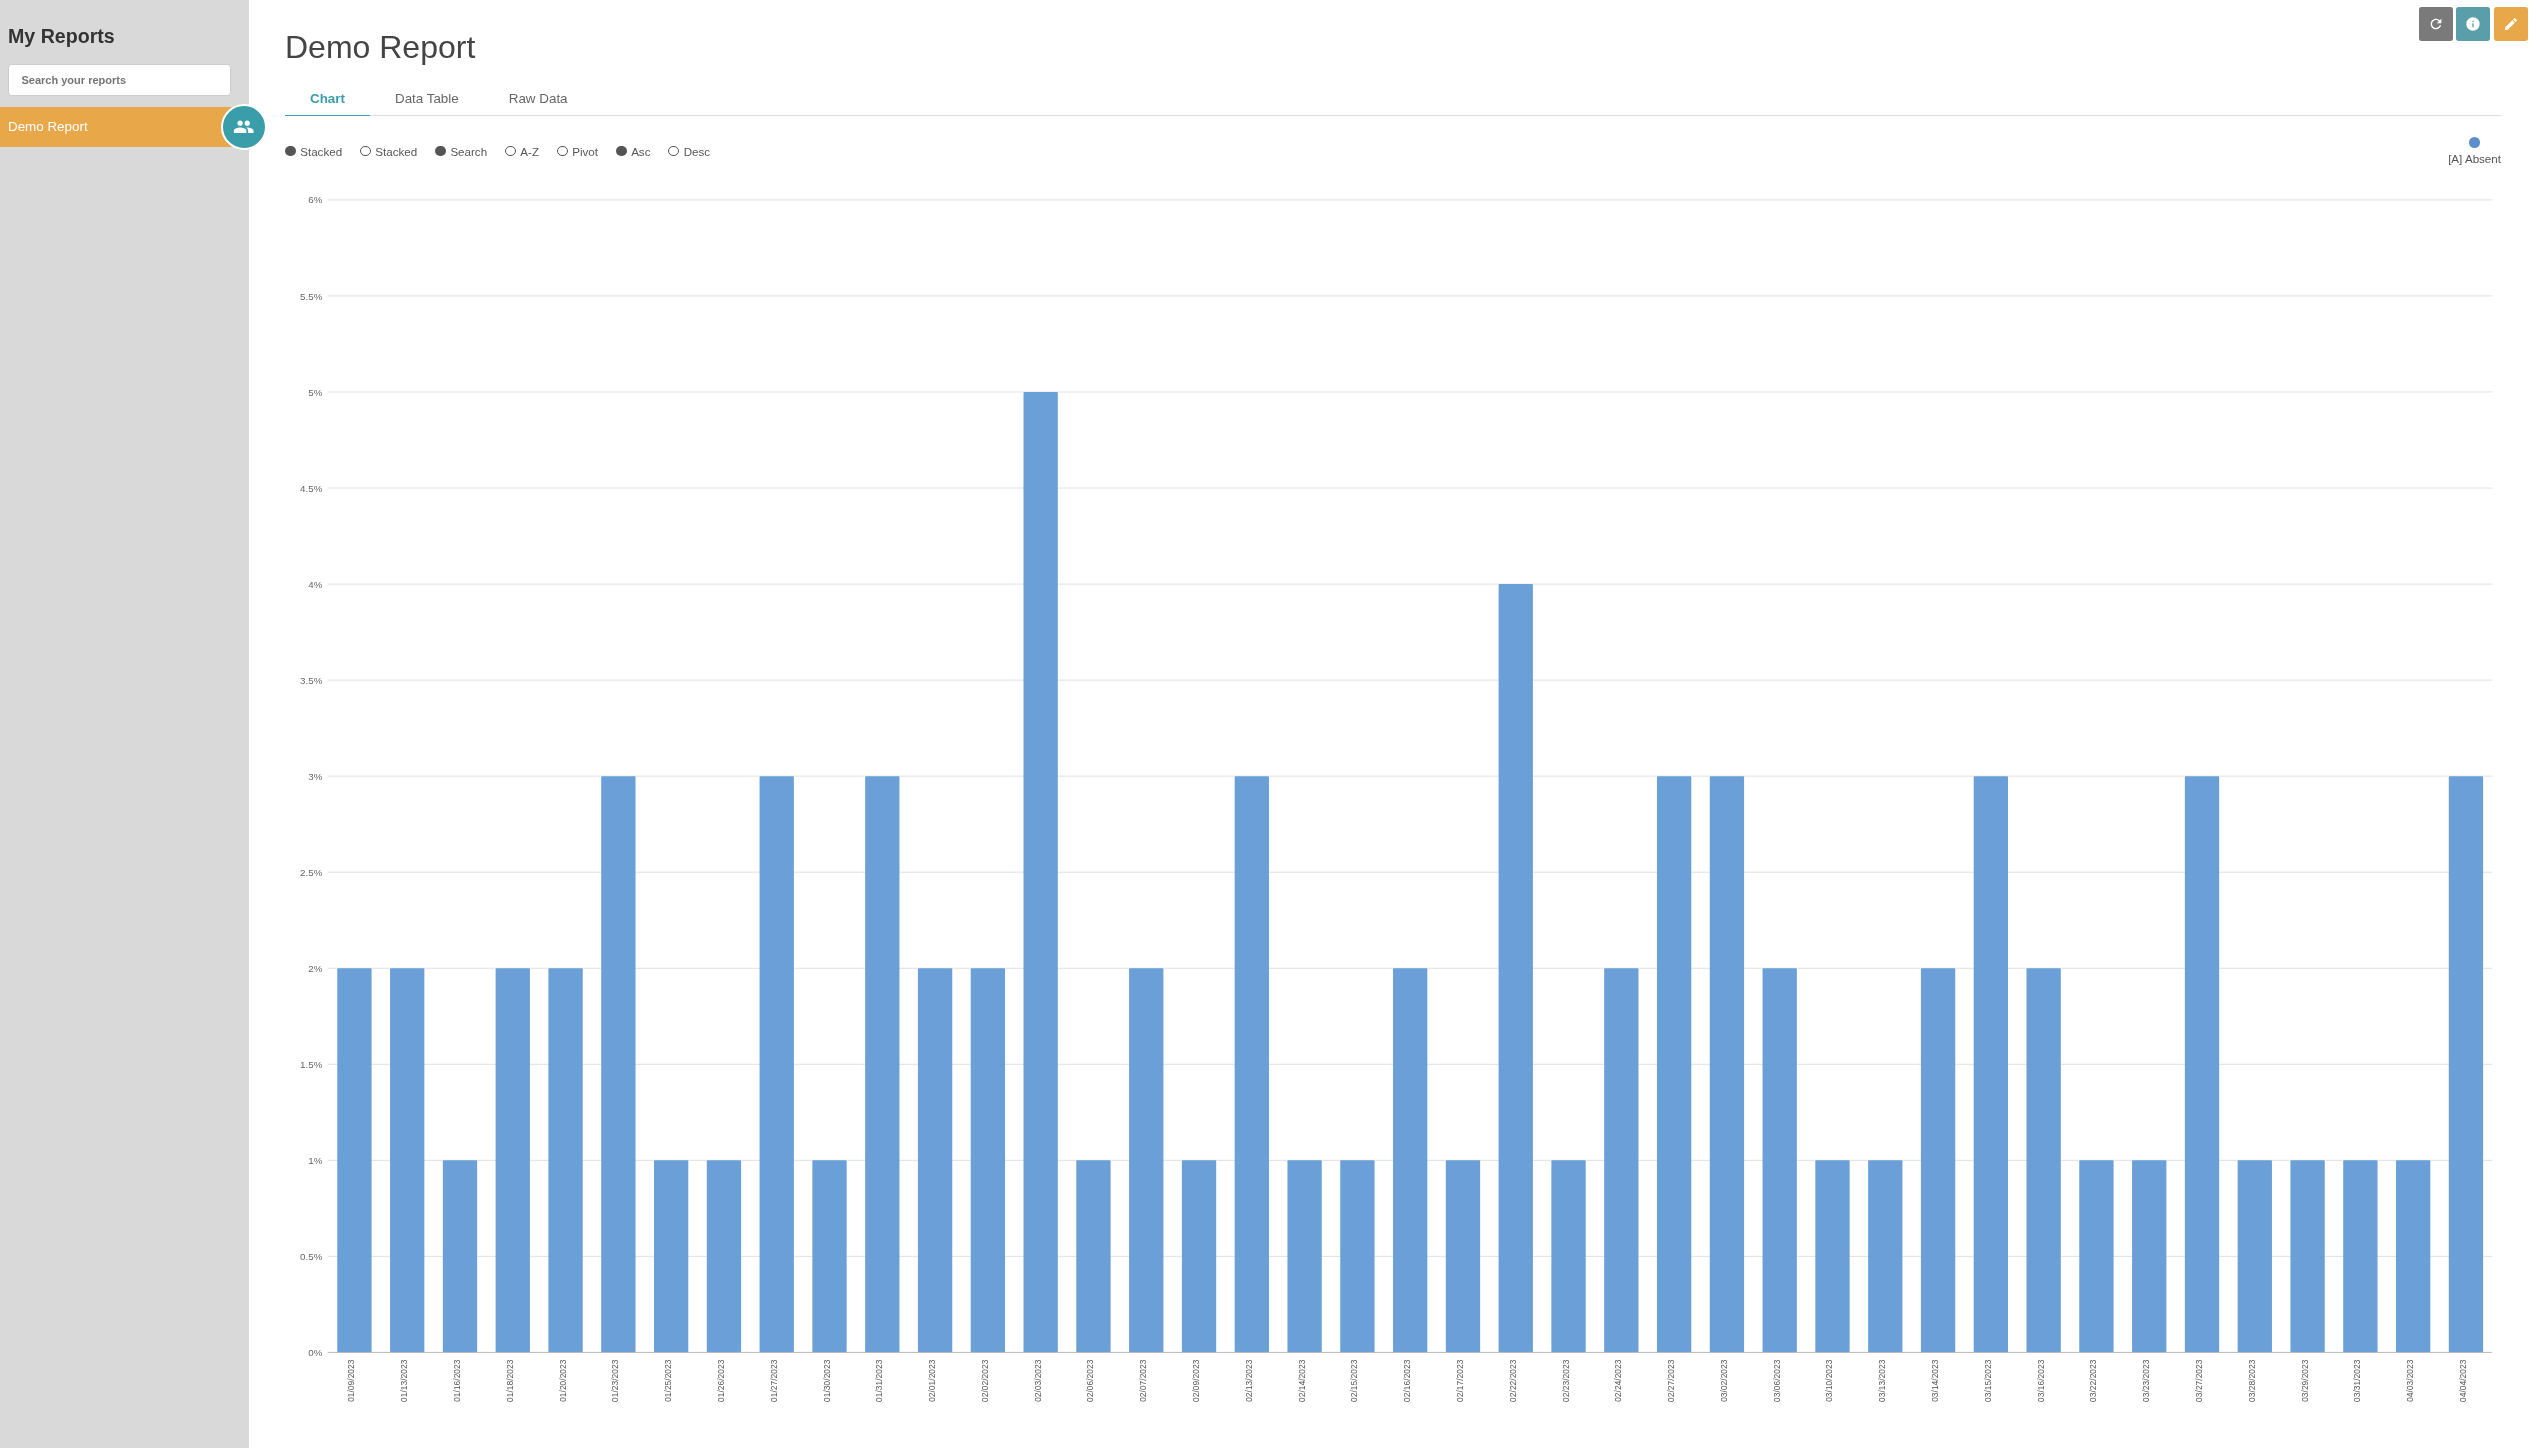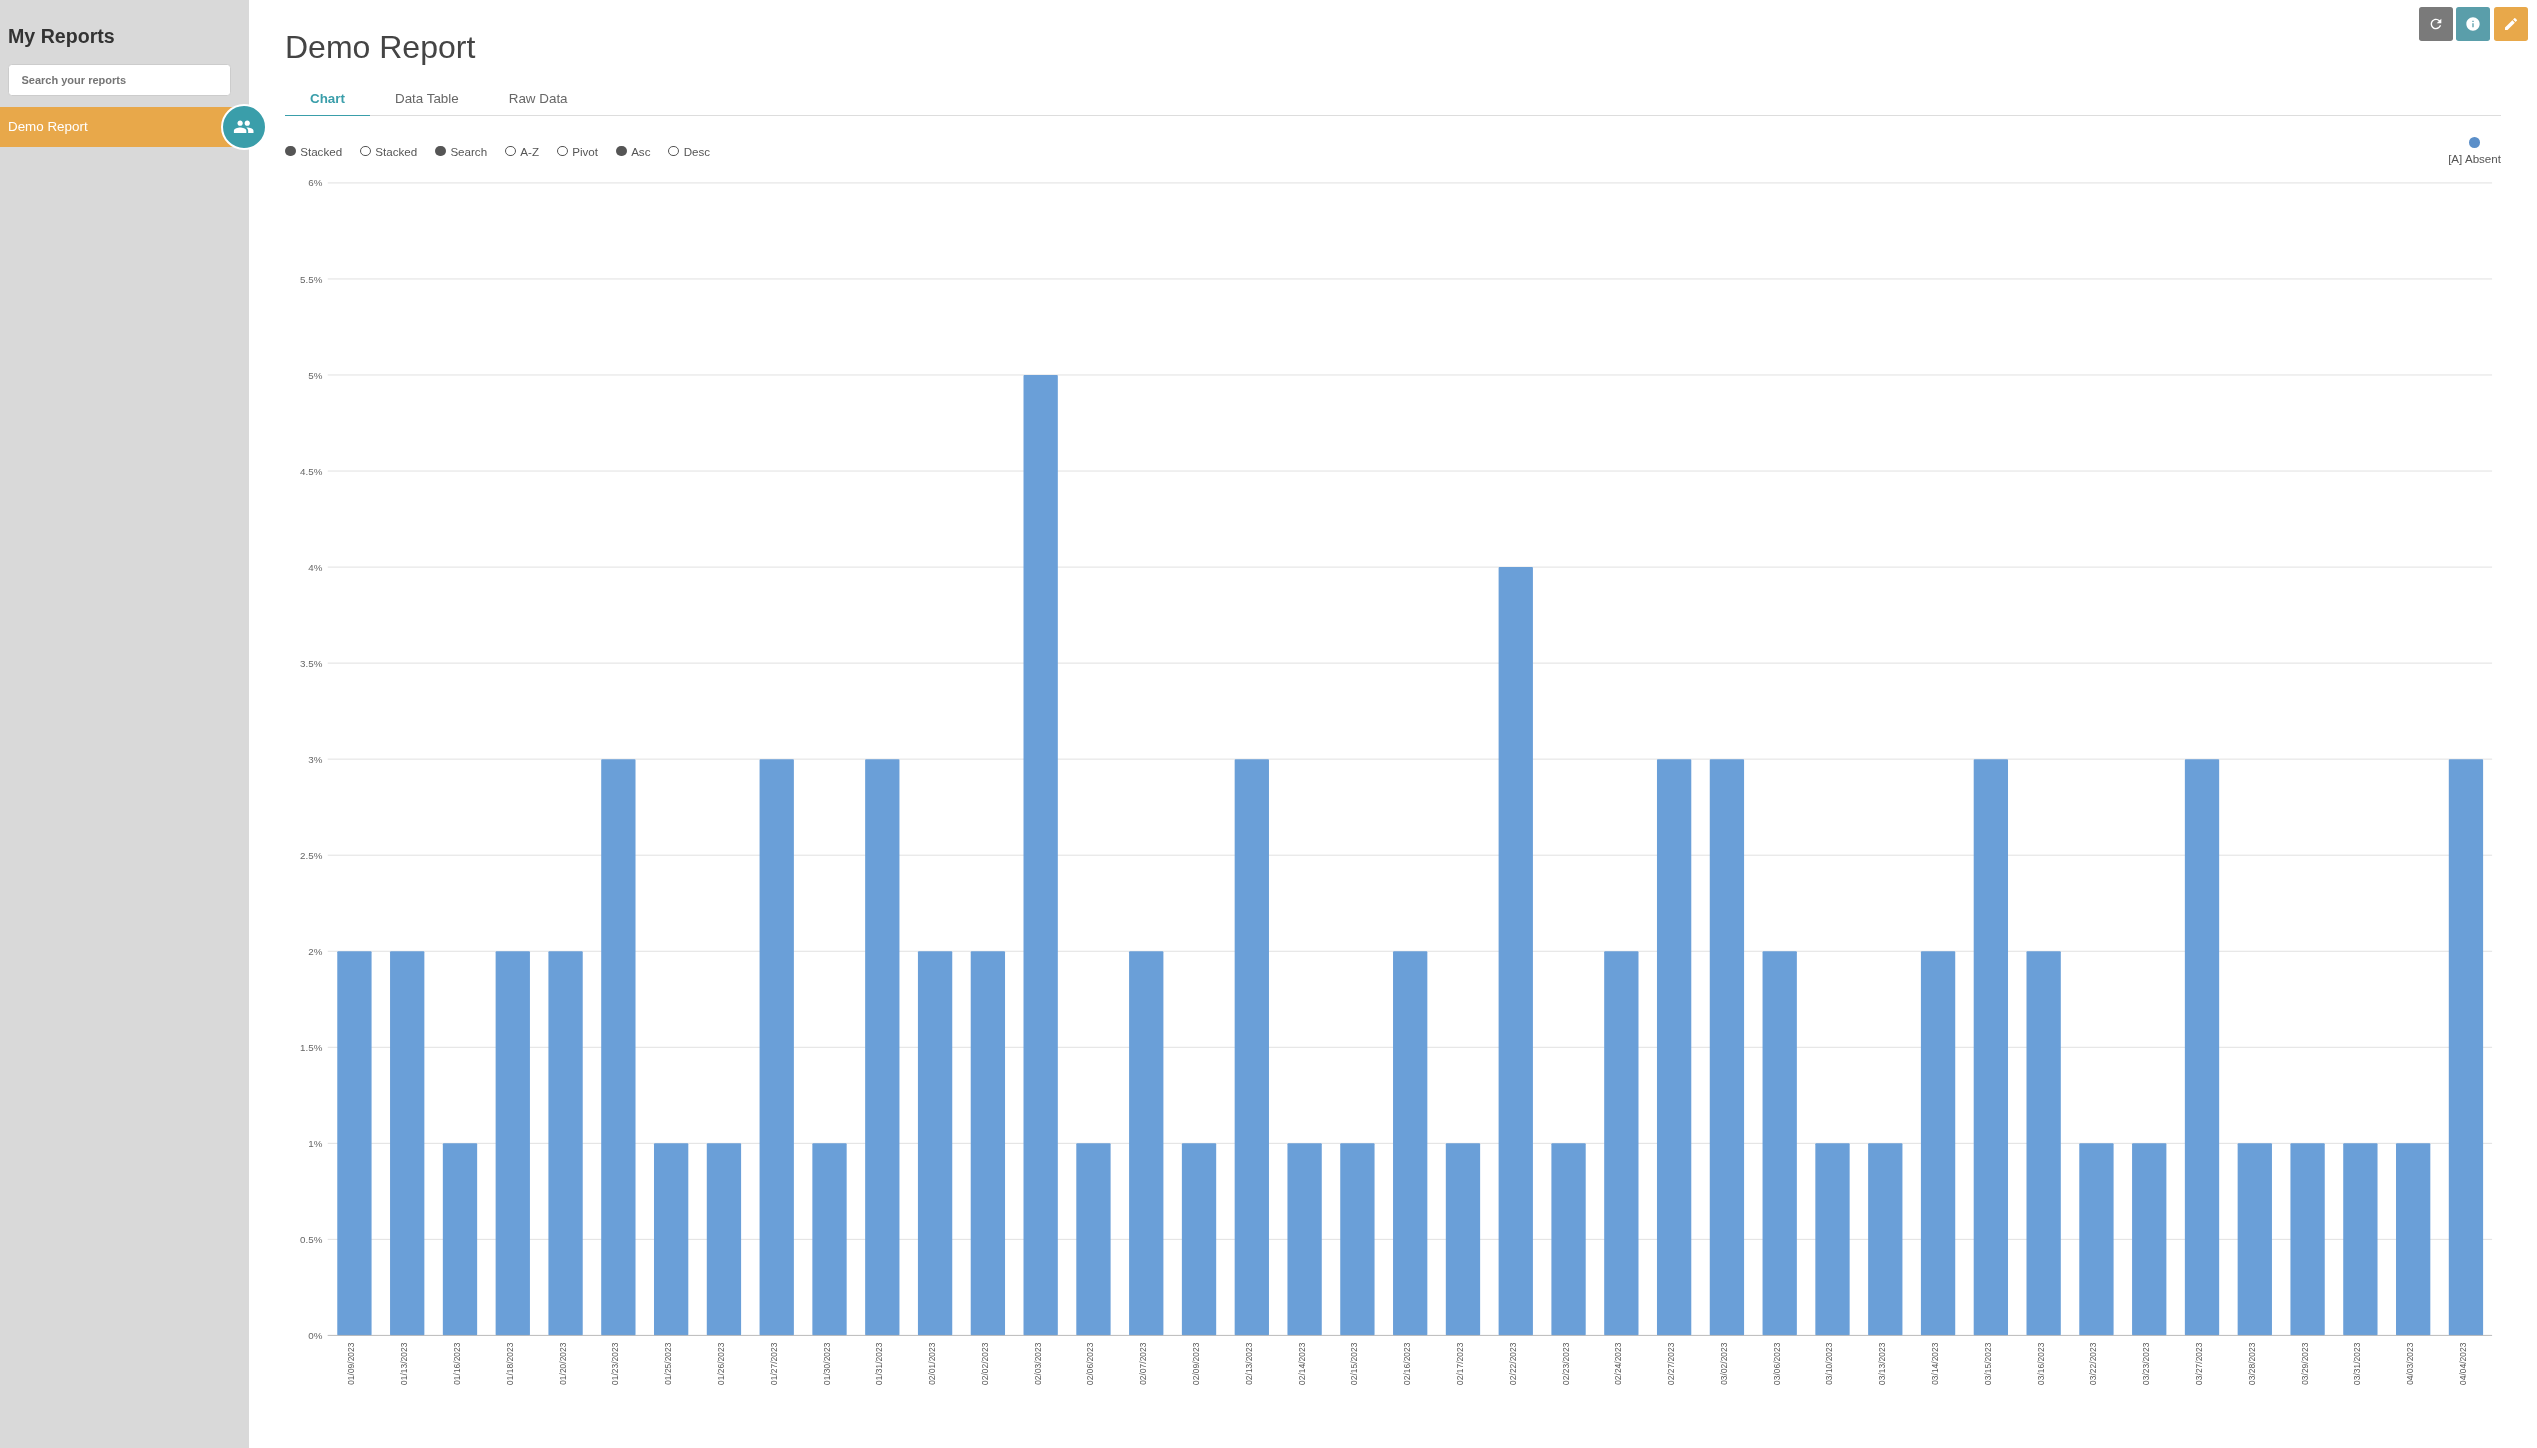--- a/index.html
+++ b/index.html
@@ -140,21 +140,21 @@
       flex: 1;
       display: flex;
       flex-direction: column;
     }
 
     
     .chart-legend {
       display: flex;
       align-items: center;
       gap: 18px;
-      margin-bottom: 9px;
+      margin-bottom: 26px;
       flex-wrap: wrap;
       font-size: 11.6px;
       color: #555;
     }
     .legend-item {
       display: flex;
       align-items: center;
       gap: 4.5px;
     }
     .legend-dot {

